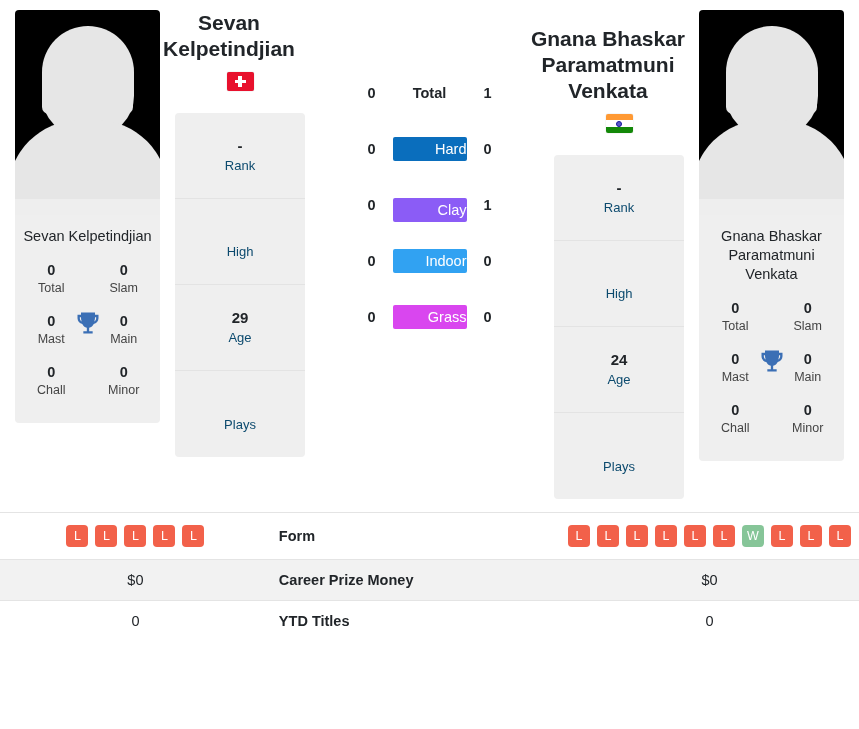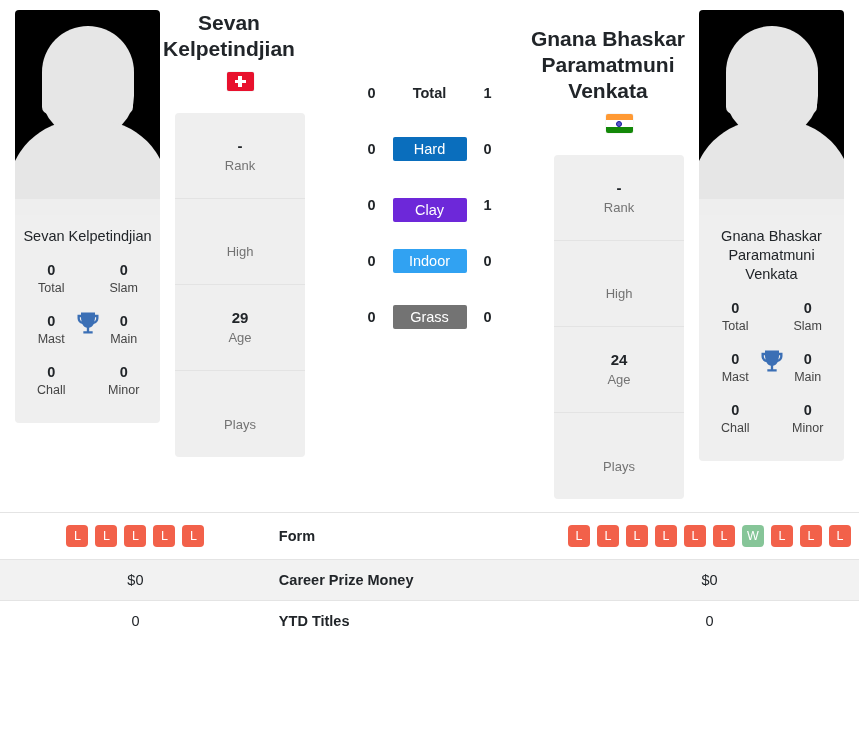--- a/index.html
+++ b/index.html
@@ -184,21 +184,21 @@
   .info-row .val {
     font-size: 15px;
     font-weight: bold;
     line-height: 20px;
     color: #212529;
     min-height: 20px;
   }
   .info-row .lbl {
     font-size: 13px;
     line-height: 19px;
-    color: #737373;
+    color: #0c4a6e;
   }
 
   
   .h2h-col {
     flex: 1 1 auto;
     padding-top: 55px;
     display: flex;
     flex-direction: column;
     gap: 0;
   }
@@ -218,21 +218,21 @@
   }
   .h2h-label-plain {
     width: 74px;
     text-align: center;
     font-size: 14.5px;
     font-weight: bold;
     color: #212529;
   }
   .surf {
     width: 74px;
-    text-align: center;
+    text-align: right;
     font-size: 14.5px;
     color: #ffffff;
     padding: 4px 0;
     border-radius: 2px;
   }
 
   
   .cmp-table {
     width: 859px;
     border-collapse: collapse;
@@ -342,31 +342,31 @@
         <div class="h2h-label-plain">Total</div>
         <div class="h2h-score">1</div>
       </div>
       <div class="h2h-row">
         <div class="h2h-score">0</div>
         <div class="surf" style="background: rgb(10, 110, 189);">Hard</div>
         <div class="h2h-score">0</div>
       </div>
       <div class="h2h-row">
         <div class="h2h-score">0</div>
-        <div class="surf" style="background: #6d28d9; margin-top: 9px;">Clay</div>
+        <div class="surf" style="background: #8b5cf6; margin-top: 9px;">Clay</div>
         <div class="h2h-score">1</div>
       </div>
       <div class="h2h-row">
         <div class="h2h-score">0</div>
         <div class="surf" style="background: rgb(49, 162, 242);">Indoor</div>
         <div class="h2h-score">0</div>
       </div>
       <div class="h2h-row">
         <div class="h2h-score">0</div>
-        <div class="surf" style="background: #737373;">Grass</div>
+        <div class="surf" style="background: #d946ef;">Grass</div>
         <div class="h2h-score">0</div>
       </div>
     </div>
 
   <div class="info-col right">
     <div class="pname">Gnana Bhaskar Paramatmuni Venkata</div>
     <div class="flag flag-in">
       <div class="chakra"></div>
     </div>
     <div class="info-box">

